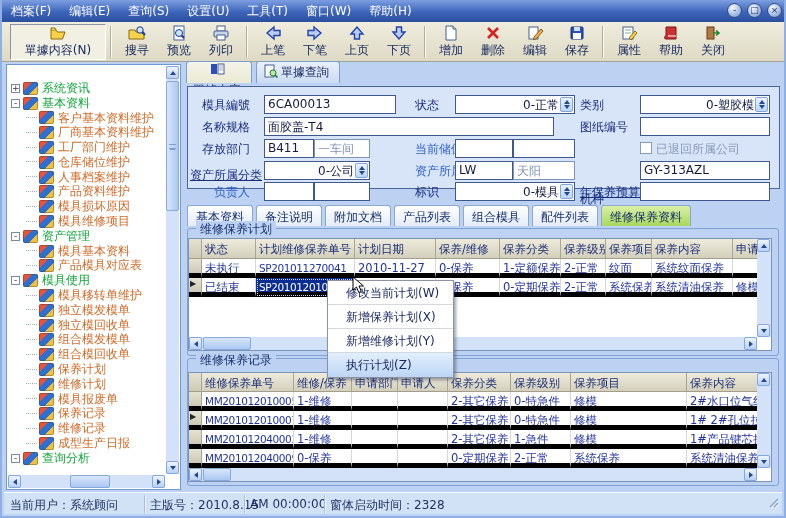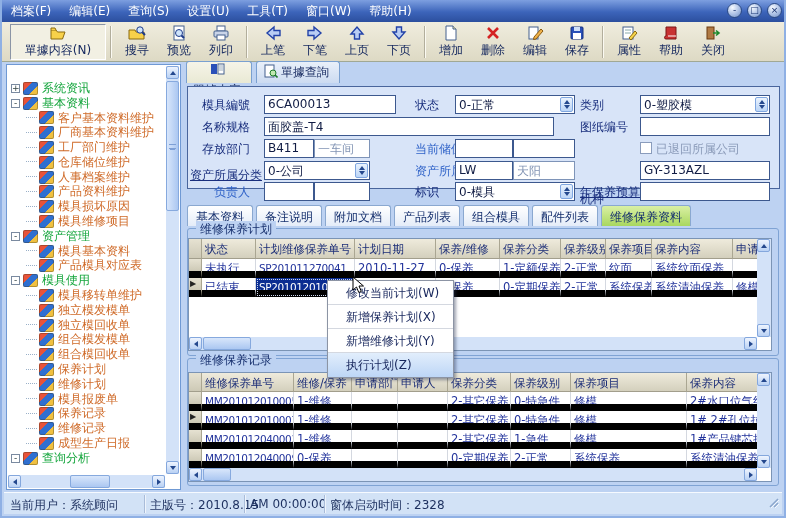--- a/index.html
+++ b/index.html
@@ -58,21 +58,21 @@
     background:linear-gradient(#e9f0fa,#ccdbf1);}
   .dtab.sel{background:linear-gradient(#f6f4e8,#e9e9d4);flex-direction:column;}
   
   .formpanel{position:absolute;left:185px;top:86px;width:593px;height:103px;
     background:#d8e4f8;border:1px solid #49659c;}
   .flabel{position:absolute;font-size:12px;color:#1a2f7e;white-space:nowrap;}
   .flabel.lite{color:#2f62c8;}
   .finput{position:absolute;height:19px;background:#fff;border:1px solid #3c588e;
     font-size:12px;color:#111c44;padding:1px 3px;white-space:nowrap;overflow:hidden;}
   .finput.dis{color:#8294b4;border-color:#7e94b8;}
-  .combo{padding-right:15px;}
+  .combo{padding-right:15px;text-align:right;}
   .spin{position:absolute;right:1px;top:1px;bottom:1px;width:13px;border:1px solid #7fa6e0;border-radius:2px;
     background:linear-gradient(#eaf3fe,#bcd5f6);display:flex;flex-direction:column;align-items:center;justify-content:center;gap:1px;}
   .spin b{width:0;height:0;border:3px solid transparent;}
   .spin .su{border-bottom:4px solid #24488e;margin-top:-2px;}
   .spin .sd{border-top:4px solid #24488e;margin-bottom:-2px;}
   .cbx{position:absolute;width:12px;height:12px;background:#fff;border:1px solid #8a9cbc;}
   .cbxlabel{position:absolute;font-size:12px;color:#8a9ab8;white-space:nowrap;}
   
   .stabs{position:absolute;left:185px;top:205px;display:flex;gap:3px;}
   .stab{height:21px;padding:3px 8px 0 8px;font-size:12px;color:#16306e;border:1px solid #8aa8d0;border-bottom:none;
@@ -81,21 +81,21 @@
   
   .gbox{position:absolute;border:1px solid #7fa3d4;border-radius:3px;}
   .gboxlabel{position:absolute;font-size:12px;color:#17306e;background:#bdd2f2;padding:0 4px;white-space:nowrap;}
   
   .grid{position:absolute;background:#fff;border:1px solid #7b94b5;overflow:hidden;}
   .ghead{display:flex;height:20px;background:linear-gradient(#efebdc,#d2cebb);}
   .ghead .gc{color:#1b2d77;font-size:11.5px;padding:3px 2px 0 3px;border-right:1px solid #aaa692;
     border-bottom:1px solid #968;border-bottom-color:#a29e8c;overflow:hidden;white-space:nowrap;flex:none;}
   .grow{display:flex;height:19px;background:#fff;}
   .grow .gc{color:#23349c;font-size:11.5px;padding:2px 2px 0 3px;border-right:1px solid #d4d8e0;
-    border-bottom:7px solid #000000;overflow:hidden;white-space:nowrap;flex:none;}
+    border-bottom:5px solid #000000;overflow:hidden;white-space:nowrap;flex:none;}
   .gc.num{font-size:10.5px;letter-spacing:-0.4px;padding-top:3px;}
   .gc.ind{width:13px;background:linear-gradient(#e6e2d2,#cdc9b6);border-right:1px solid #aaa692;
     padding:1px 0 0 1px;color:#222;font-size:8px;}
   .selcell{background:#0b2d91 !important;color:#fff !important;outline:1px dotted #cfd8f0;outline-offset:-2px;}
   #grid1 .c1{width:54px}#grid1 .c2{width:99px}#grid1 .c3{width:81px}#grid1 .c4{width:64px}
   #grid1 .c5{width:61px}#grid1 .c6{width:45px}#grid1 .c7{width:46px}#grid1 .c8{width:81px}
   #grid1 .c9{width:26px;border-right:none}
   #grid2 .c1{width:92px}#grid2 .c2{width:58px}#grid2 .c3{width:46px}#grid2 .c4{width:50px}
   #grid2 .c5{width:63px}#grid2 .c6{width:60px}#grid2 .c7{width:116px}#grid2 .c8{width:72px;border-right:none}
   

